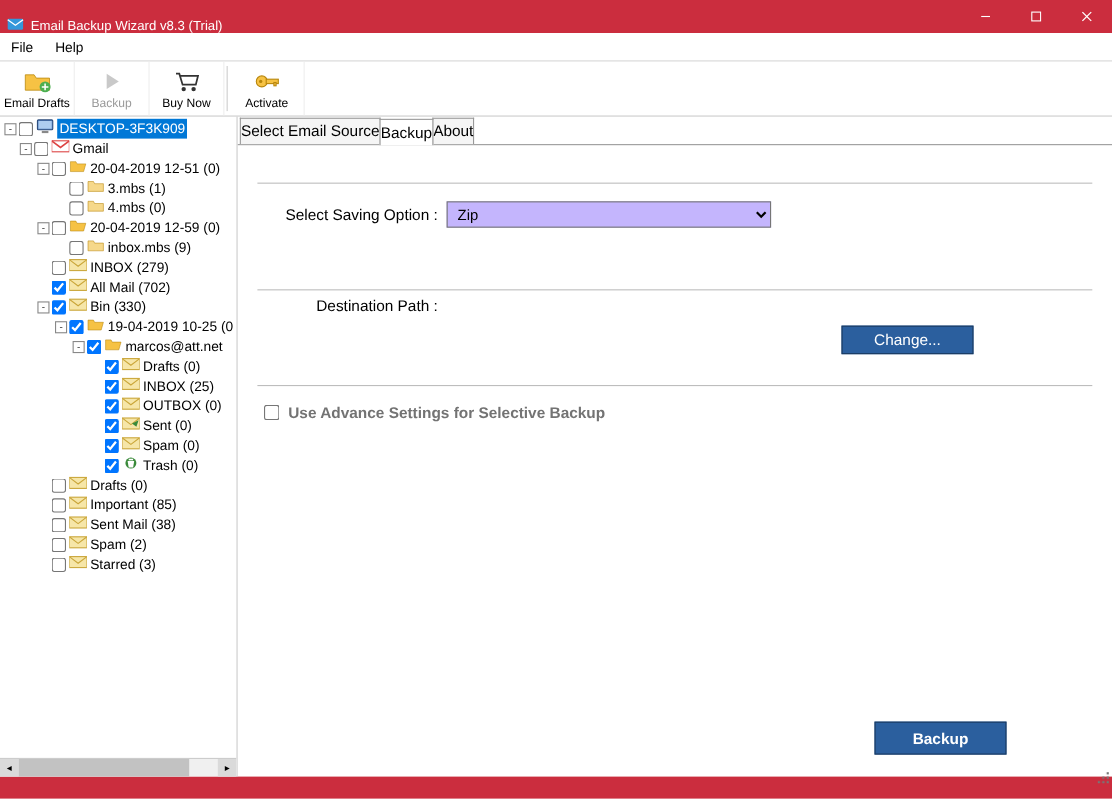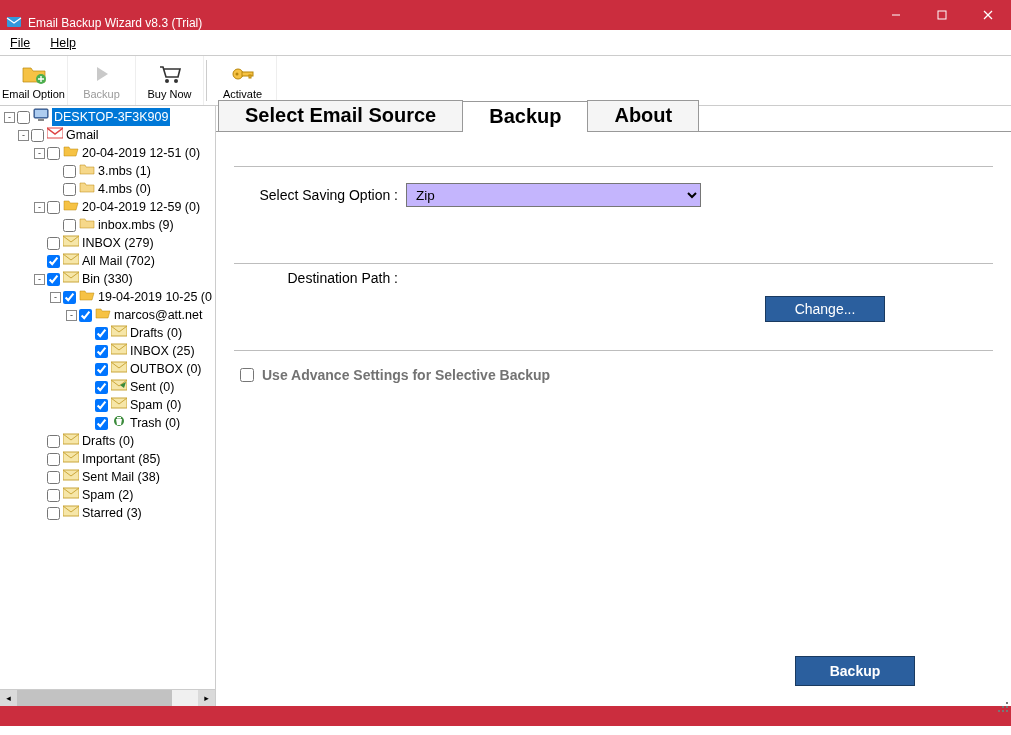--- a/index.html
+++ b/index.html
@@ -7,21 +7,21 @@
 
 
 .titlebar { height: 30px; background: #cb2d3e; display: flex; align-items: flex-end; color: #fff; font-size: 12px; padding-left: 6px; }
 .titlebar .app-icon { width: 16px; height: 16px; margin-right: 6px; }
 .titlebar .title { flex: 1; }
 .titlebar .win-controls { display: flex; height: 100%; }
 .titlebar .win-btn { width: 46px; display: flex; align-items: center; justify-content: center; cursor: pointer; }
 
 
 .menubar { height: 26px; border-bottom: 1px solid #ccc; display: flex; align-items: stretch; font-size: 12.5px; }
-.menubar .menu-item { padding: 4px 10px; cursor: pointer; display: flex; align-items: center; text-decoration: underline; }
+.menubar .menu-item { padding: 4px 10px; cursor: pointer; display: flex; align-items: center; }
 
 
 .toolbar { height: 50px; border-bottom: 1px solid #ccc; display: flex; align-items: stretch; background: #fff; }
 .toolbar .tool-btn { width: 68px; display: flex; flex-direction: column; align-items: center; justify-content: center; font-size: 11px; cursor: pointer; border-right: 1px solid #eee; }
 .toolbar .tool-btn.disabled { color: #9a9a9a; }
 .toolbar .tool-btn .icon-slot { height: 24px; display:flex; align-items:center; justify-content:center; margin-bottom: 2px; }
 .toolbar .sep { width: 1px; background: #ccc; margin: 4px 2px; }
 
 
 .main { display: flex; height: 600px; }
@@ -39,21 +39,21 @@
 
 .hscroll { position: absolute; bottom: 0; left: 0; right: 0; height: 17px; background: #f0f0f0; border-top: 1px solid #ccc; display: flex; align-items:center;}
 .hscroll .arrow { width: 17px; height: 17px; background: #dadada; display:flex; align-items:center; justify-content:center; font-size:9px; cursor:pointer;}
 .hscroll .track { flex:1; position:relative; height:17px; }
 .hscroll .thumb { position:absolute; left:0; top:0; height:17px; width:155px; background:#c2c2c2; }
 
 .content-panel { flex: 1; display: flex; flex-direction: column; }
 
 
 .tab-strip { height: 26px; display: flex; align-items: flex-end; padding-left: 2px; border-bottom: 1px solid #999; }
-.tab { padding: 3px 26px 4px; font-size: 20px; font-weight: bold; border: 1px solid #999; border-bottom: none; background: #f5f5f5; cursor: pointer; margin-right: -1px; }
+.tab { padding: 3px 0 4px; font-size: 14px; font-weight: normal; border: 1px solid #999; border-bottom: none; background: #f5f5f5; cursor: pointer; margin-right: -1px; }
 .tab.active { background: #fff; position: relative; top: 1px; }
 
 .tab-body { flex:1; padding: 28px 18px 10px 18px; position: relative; }
 .hr { border-top: 1px solid #bdbdbd; margin: 6px 0 16px; }
 
 .form-row { display: flex; align-items: center; margin-bottom: 10px; }
 .form-row .fld-label { width: 172px; text-align: right; padding-right: 8px; font-size: 14px; }
 .form-row select, .form-row input[type=text] { font-size: 13.5px; padding: 2px 5px; border: 1px solid #767676; background:#c4b5fd; }
 .form-row select { width: 295px; height: 24px; }
 .form-row input[type=text] { width: 470px; height: 24px; }
@@ -112,21 +112,21 @@
 
 <div class="toolbar">
   <div class="tool-btn">
     <div class="icon-slot">
         <svg width="26" height="20" viewBox="0 0 26 20">
           <path d="M2 4 L10 4 L12 7 L24 7 L24 18 L2 18 Z" fill="#f6c244" stroke="#b8860b" stroke-width=".7"></path>
           <circle cx="20" cy="15" r="5" fill="#4caf50"></circle>
           <path d="M20 12 L20 18 M17 15 L23 15" stroke="#fff" stroke-width="1.4"></path>
         </svg>
       </div>
-    <span>Email Option</span>
+    <span>Email Drafts</span>
   </div>
   <div class="tool-btn disabled">
     <div class="icon-slot">
         <svg width="18" height="18" viewBox="0 0 18 18">
           <path d="M4 2 L15 9 L4 16 Z" fill="#c9c9c9"></path>
         </svg>
       </div>
     <span>Backup</span>
   </div>
   <div class="tool-btn">

